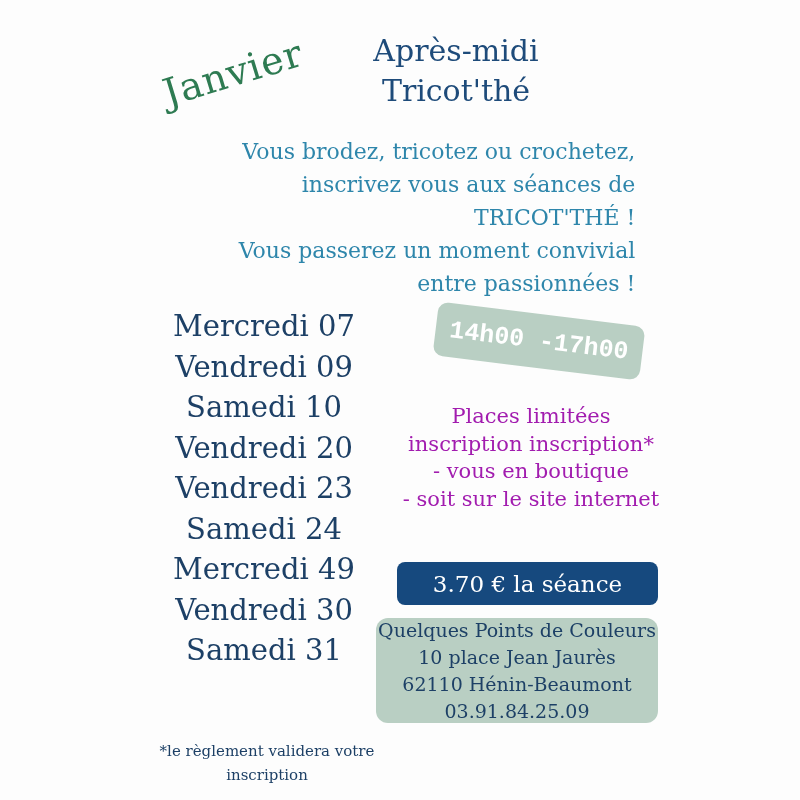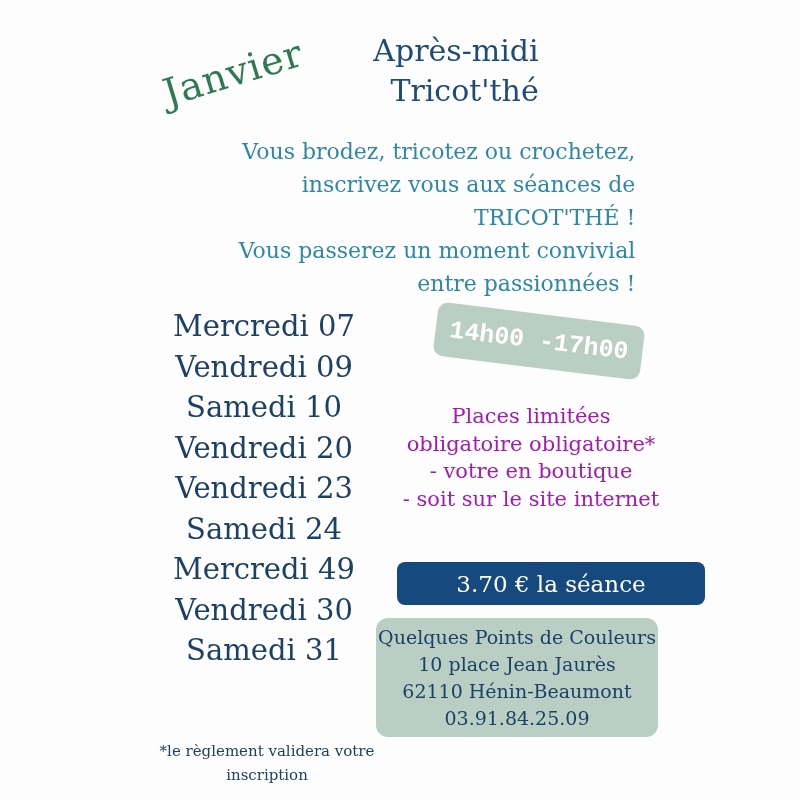--- a/index.html
+++ b/index.html
@@ -14,21 +14,21 @@
   .month {
     position: absolute; left: 233px; top: 73px;
     transform: translate(-50%,-50%) rotate(-17deg);
     color: #2e7b52; font-size: 38px; letter-spacing: 1px;
     white-space: nowrap;
   }
   
   .title {
     position: absolute; left: 456px; top: 31px;
     transform: translateX(-50%);
-    text-align: right; color: #1e4b7a;
+    text-align: center; color: #1e4b7a;
     font-size: 30px; line-height: 40px; white-space: nowrap;
   }
   
   .intro {
     position: absolute; left: 437px; top: 135px;
     transform: translateX(-50%);
     text-align: right; color: #2e86ab;
     font-size: 22px; line-height: 33px; white-space: nowrap;
   }
   
@@ -53,29 +53,29 @@
   
   .registration {
     position: absolute; left: 531px; top: 403px;
     transform: translateX(-50%);
     text-align: center; color: #a21caf;
     font-size: 21px; line-height: 27.5px; white-space: nowrap;
   }
   
   .price-btn {
     position: absolute; left: 397px; top: 562px;
-    width: 308px; height: 43px;
+    width: 261px; height: 43px;
     background: #16497e; border-radius: 8px;
     display: flex; align-items: center; justify-content: center;
     color: #ffffff; font-size: 23px; white-space: nowrap;
   }
   
   .contact-box {
     position: absolute; left: 376px; top: 618px;
-    width: 282px; height: 119px;
+    width: 282px; height: 105px;
     background: #b9cfc3; border-radius: 12px;
     display: flex; flex-direction: column; justify-content: center;
     text-align: center; color: #1d4066;
     font-size: 19px; line-height: 27px; white-space: nowrap;
   }
   
   .footnote {
     position: absolute; left: 250px; top: 739px;
     transform: translateX(-50%);
     text-align: center; color: #1d4066;
@@ -113,22 +113,22 @@
       <div>Vendredi 30</div>
       <div>Samedi 31</div>
     </div>
 
   <div class="badge">
     <span class="badge-text">14h00 -17h00</span>
   </div>
 
   <div class="registration">
       <div>Places limitées</div>
-      <div>obligatoire obligatoire*</div>
-      <div>- votre en boutique</div>
+      <div>inscription inscription*</div>
+      <div>- vous en boutique</div>
       <div>- soit sur le site internet</div>
     </div>
 
   <div class="price-btn">
     <span>3.70 € la séance</span>
   </div>
 
   <div class="contact-box">
       <div>Quelques Points de Couleurs</div>
       <div>10 place Jean Jaurès</div>

